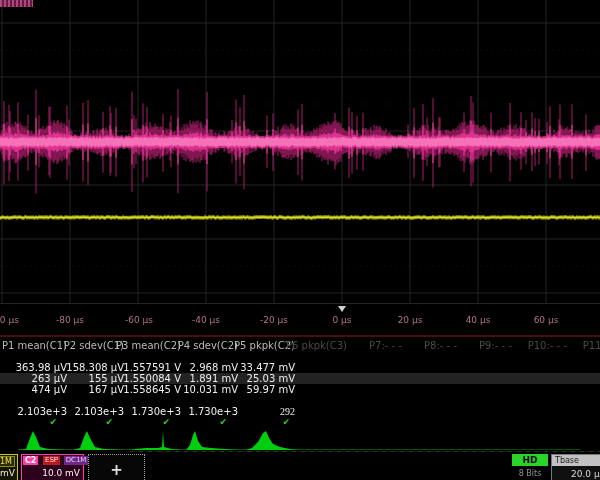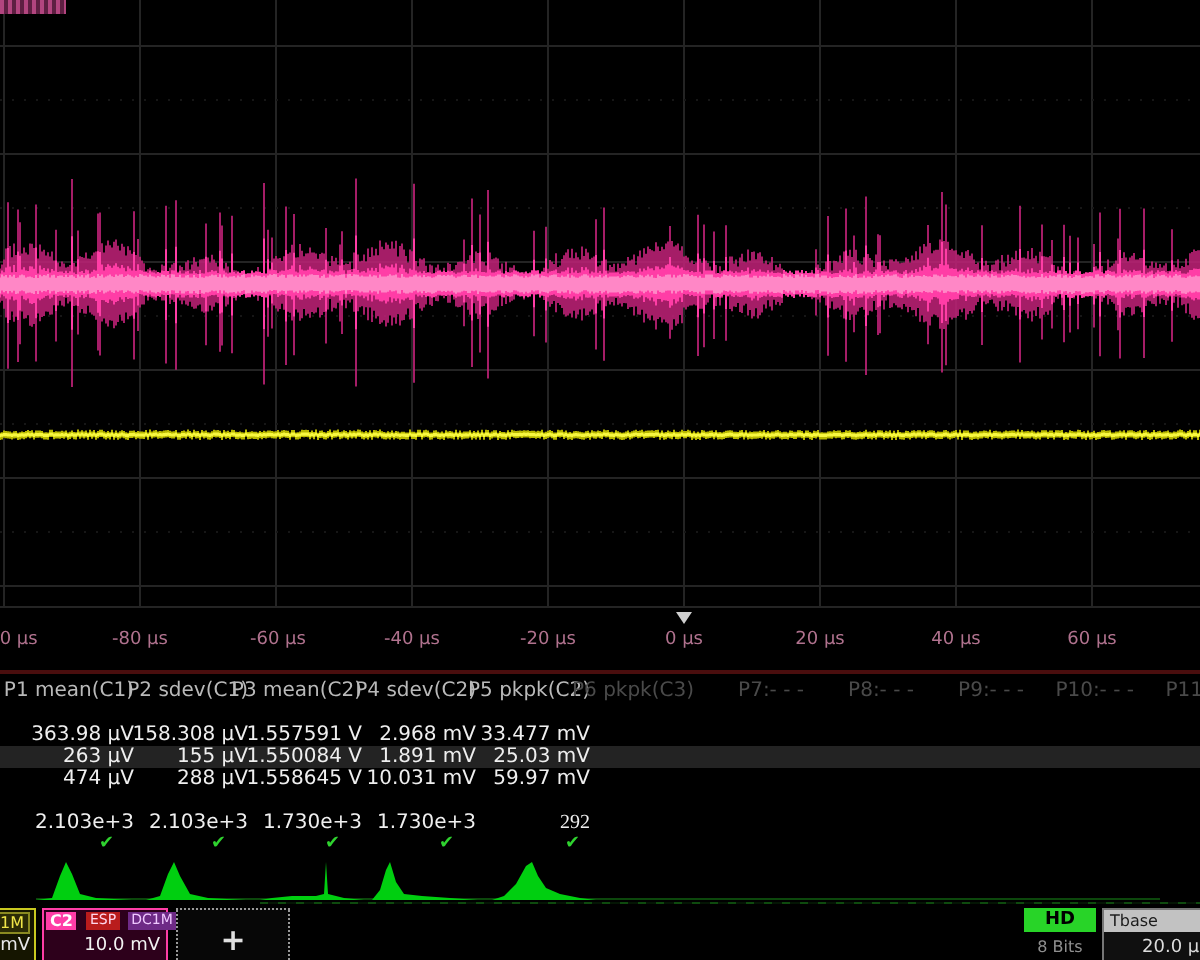--- a/index.html
+++ b/index.html
@@ -151,21 +151,21 @@
       </div>
       <div class="trow stripe" style="top: 36px;">
         <span class="cell val" style="right: 533px;">263 µV</span>
         <span class="cell val" style="right: 476px;">155 µV</span>
         <span class="cell val" style="right: 419px;">1.550084 V</span>
         <span class="cell val" style="right: 362px;">1.891 mV</span>
         <span class="cell val" style="right: 305px;">25.03 mV</span>
       </div>
       <div class="trow" style="top: 47px;">
         <span class="cell val" style="right: 533px;">474 µV</span>
-        <span class="cell val" style="right: 476px;">288 µV</span>
+        <span class="cell val" style="right: 476px;">167 µV</span>
         <span class="cell val" style="right: 419px;">1.558645 V</span>
         <span class="cell val" style="right: 362px;">10.031 mV</span>
         <span class="cell val" style="right: 305px;">59.97 mV</span>
       </div>
       <div class="trow" style="top: 69px;">
         <span class="cell val" style="right: 533px;">2.103e+3</span>
         <span class="cell val" style="right: 476px;">2.103e+3</span>
         <span class="cell val" style="right: 419px;">1.730e+3</span>
         <span class="cell val" style="right: 362px;">1.730e+3</span>
         <span class="cell val" style="right: 305px; font-family: Liberation Serif, serif;">292</span>

